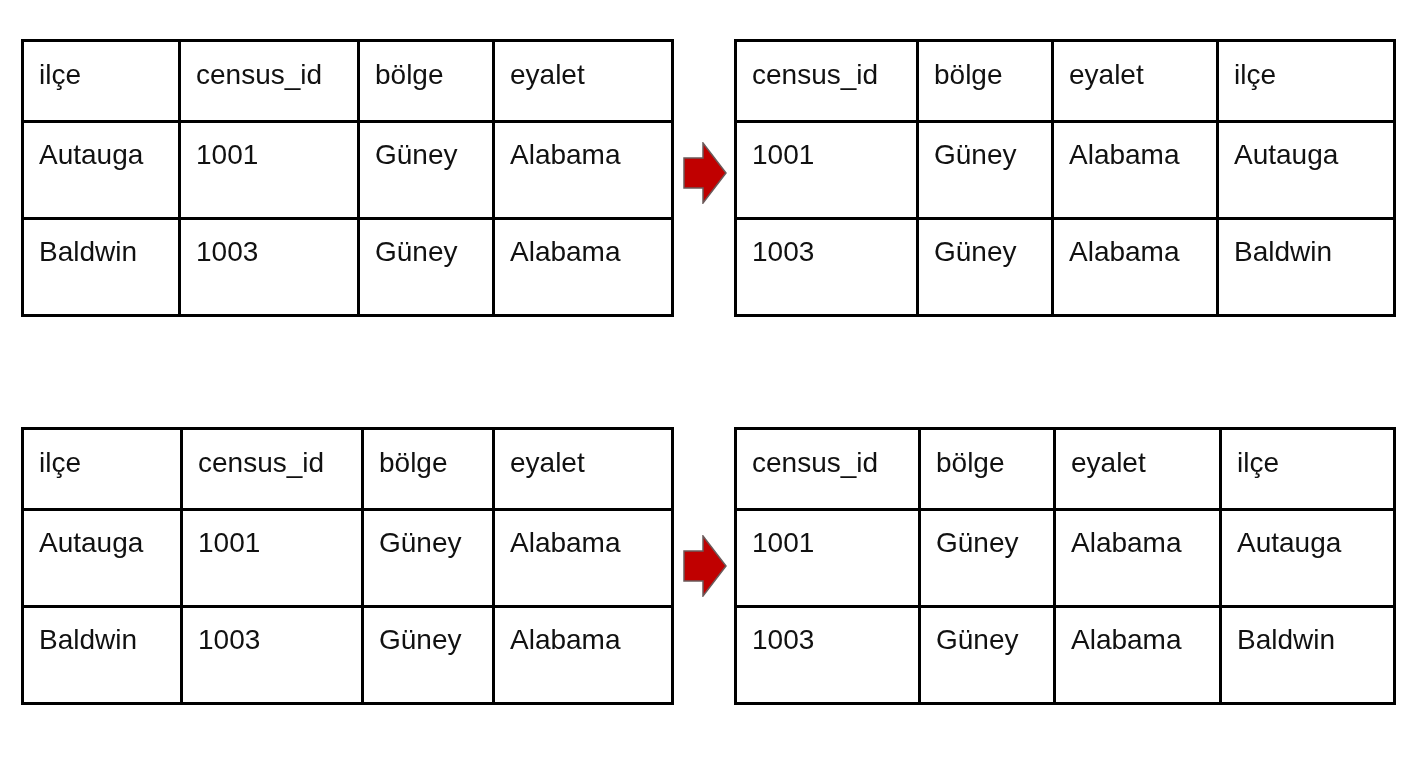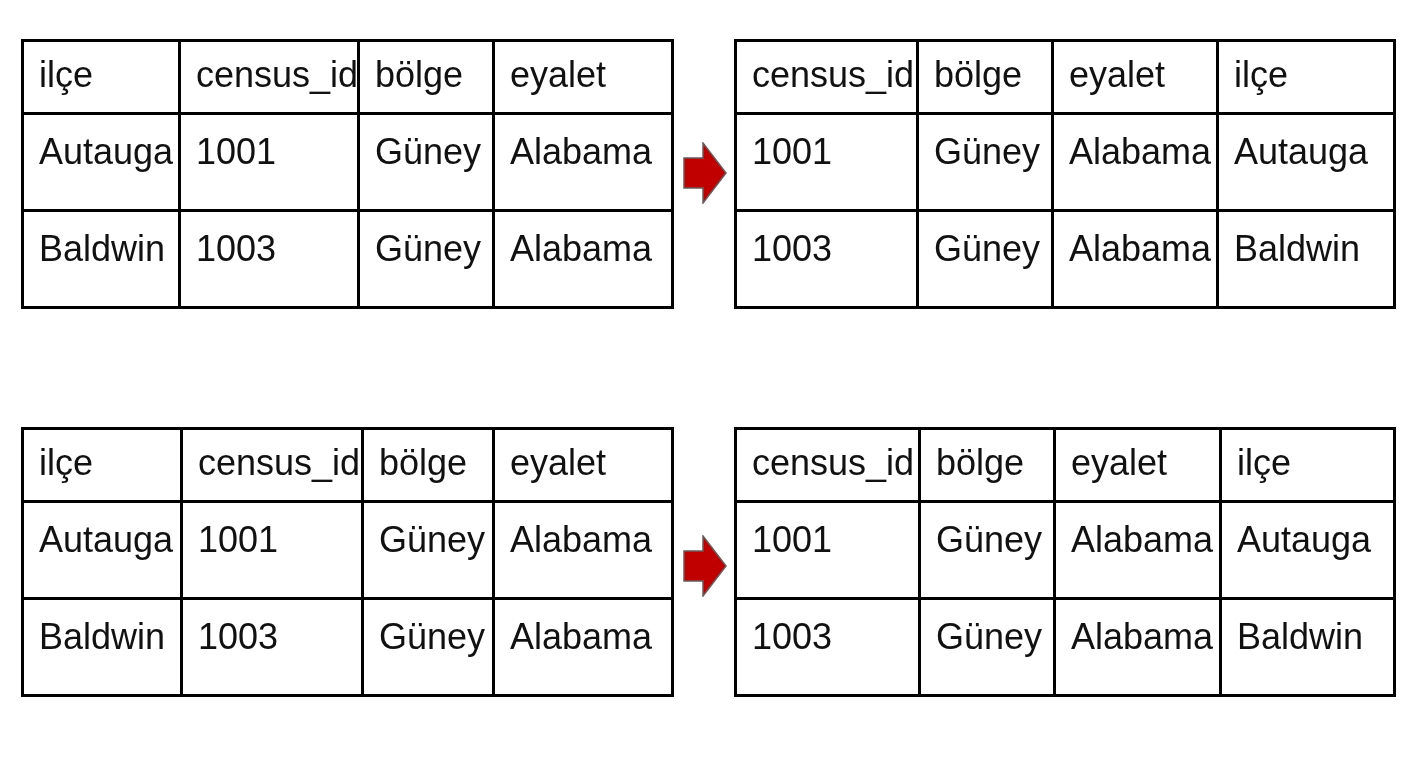--- a/index.html
+++ b/index.html
@@ -1,19 +1,19 @@
 <!DOCTYPE html>
 <html><head>
   <meta charset="utf-8">
   <style>
     html, body { margin: 0; padding: 0; background: #ffffff; }
     body { width: 1408px; height: 768px; position: relative; overflow: hidden;
            font-family: "Liberation Sans", "DejaVu Sans", sans-serif; color: #111; }
     table.t { position: absolute; border-collapse: collapse; table-layout: fixed; }
-    table.t td { border: 3px solid #000; padding: 0 0 4px 15px; font-size: 36px;
+    table.t td { border: 3px solid #000; padding: 0 0 12px 15px; font-size: 28px;
                  vertical-align: top; white-space: nowrap; overflow: hidden; }
     table.t tr.h td { height: 66px; vertical-align: middle; }
     table.t tr.r td { height: 97px; padding-top: 16px; box-sizing: border-box; }
     .arrow { position: absolute; width: 44px; height: 62px; }
   </style>
 </head>
 <body>
 
 <table class="t" style="left:21px; top:39px; width:650px;">
   <colgroup>

